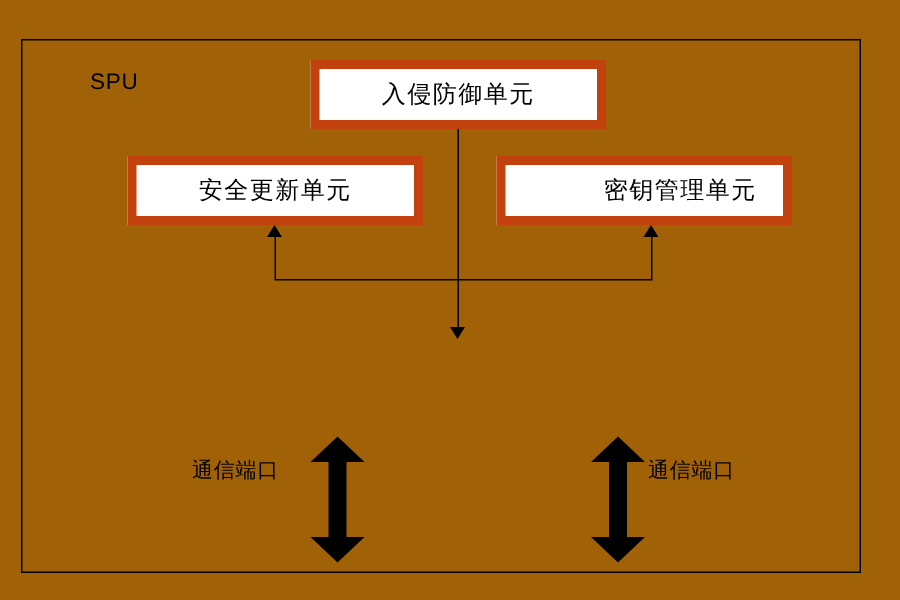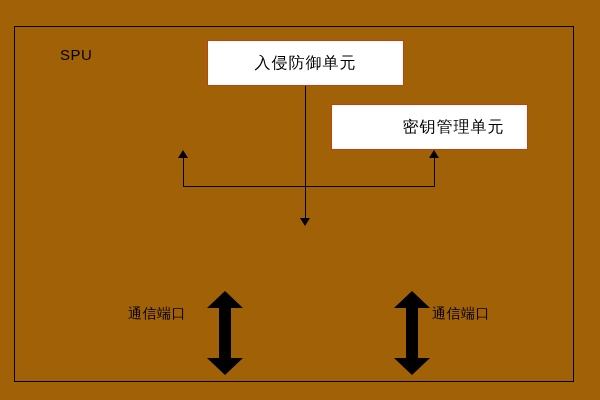--- a/index.html
+++ b/index.html
@@ -27,21 +27,21 @@
   .spu-label {
     position: absolute;
     left: 60px;
     top: 46px;
     font-size: 15px;
     color: #000000;
     letter-spacing: 0.5px;
   }
   .box {
     position: absolute;
-    border: 1px solid #c2410c;
+    border: 6px solid #c2410c;
     box-sizing: border-box;
     background: #ffffff;
     display: flex;
     align-items: center;
     justify-content: center;
     font-size: 16px;
     color: #000000;
     letter-spacing: 1px;
   }
   .box-ips {
@@ -151,20 +151,23 @@
 <div id="canvas">
 
   <div class="outer-frame"></div>
 
   <div class="spu-label">SPU</div>
 
   <div class="box box-ips">
     <span>入侵防御单元</span>
   </div>
 
+  <div class="box box-update">
+    <span>安全更新单元</span>
+  </div>
 
   <div class="box box-key">
     <span>密钥管理单元</span>
   </div>
 
 
   <div class="line vline" style="left:305px; top:86px; height:132px;"></div>
   <div class="arrow-down" style="left:300px; top:218px;"></div>
 
   <div class="line vline" style="left:183px; top:158px; height:28px;"></div>

